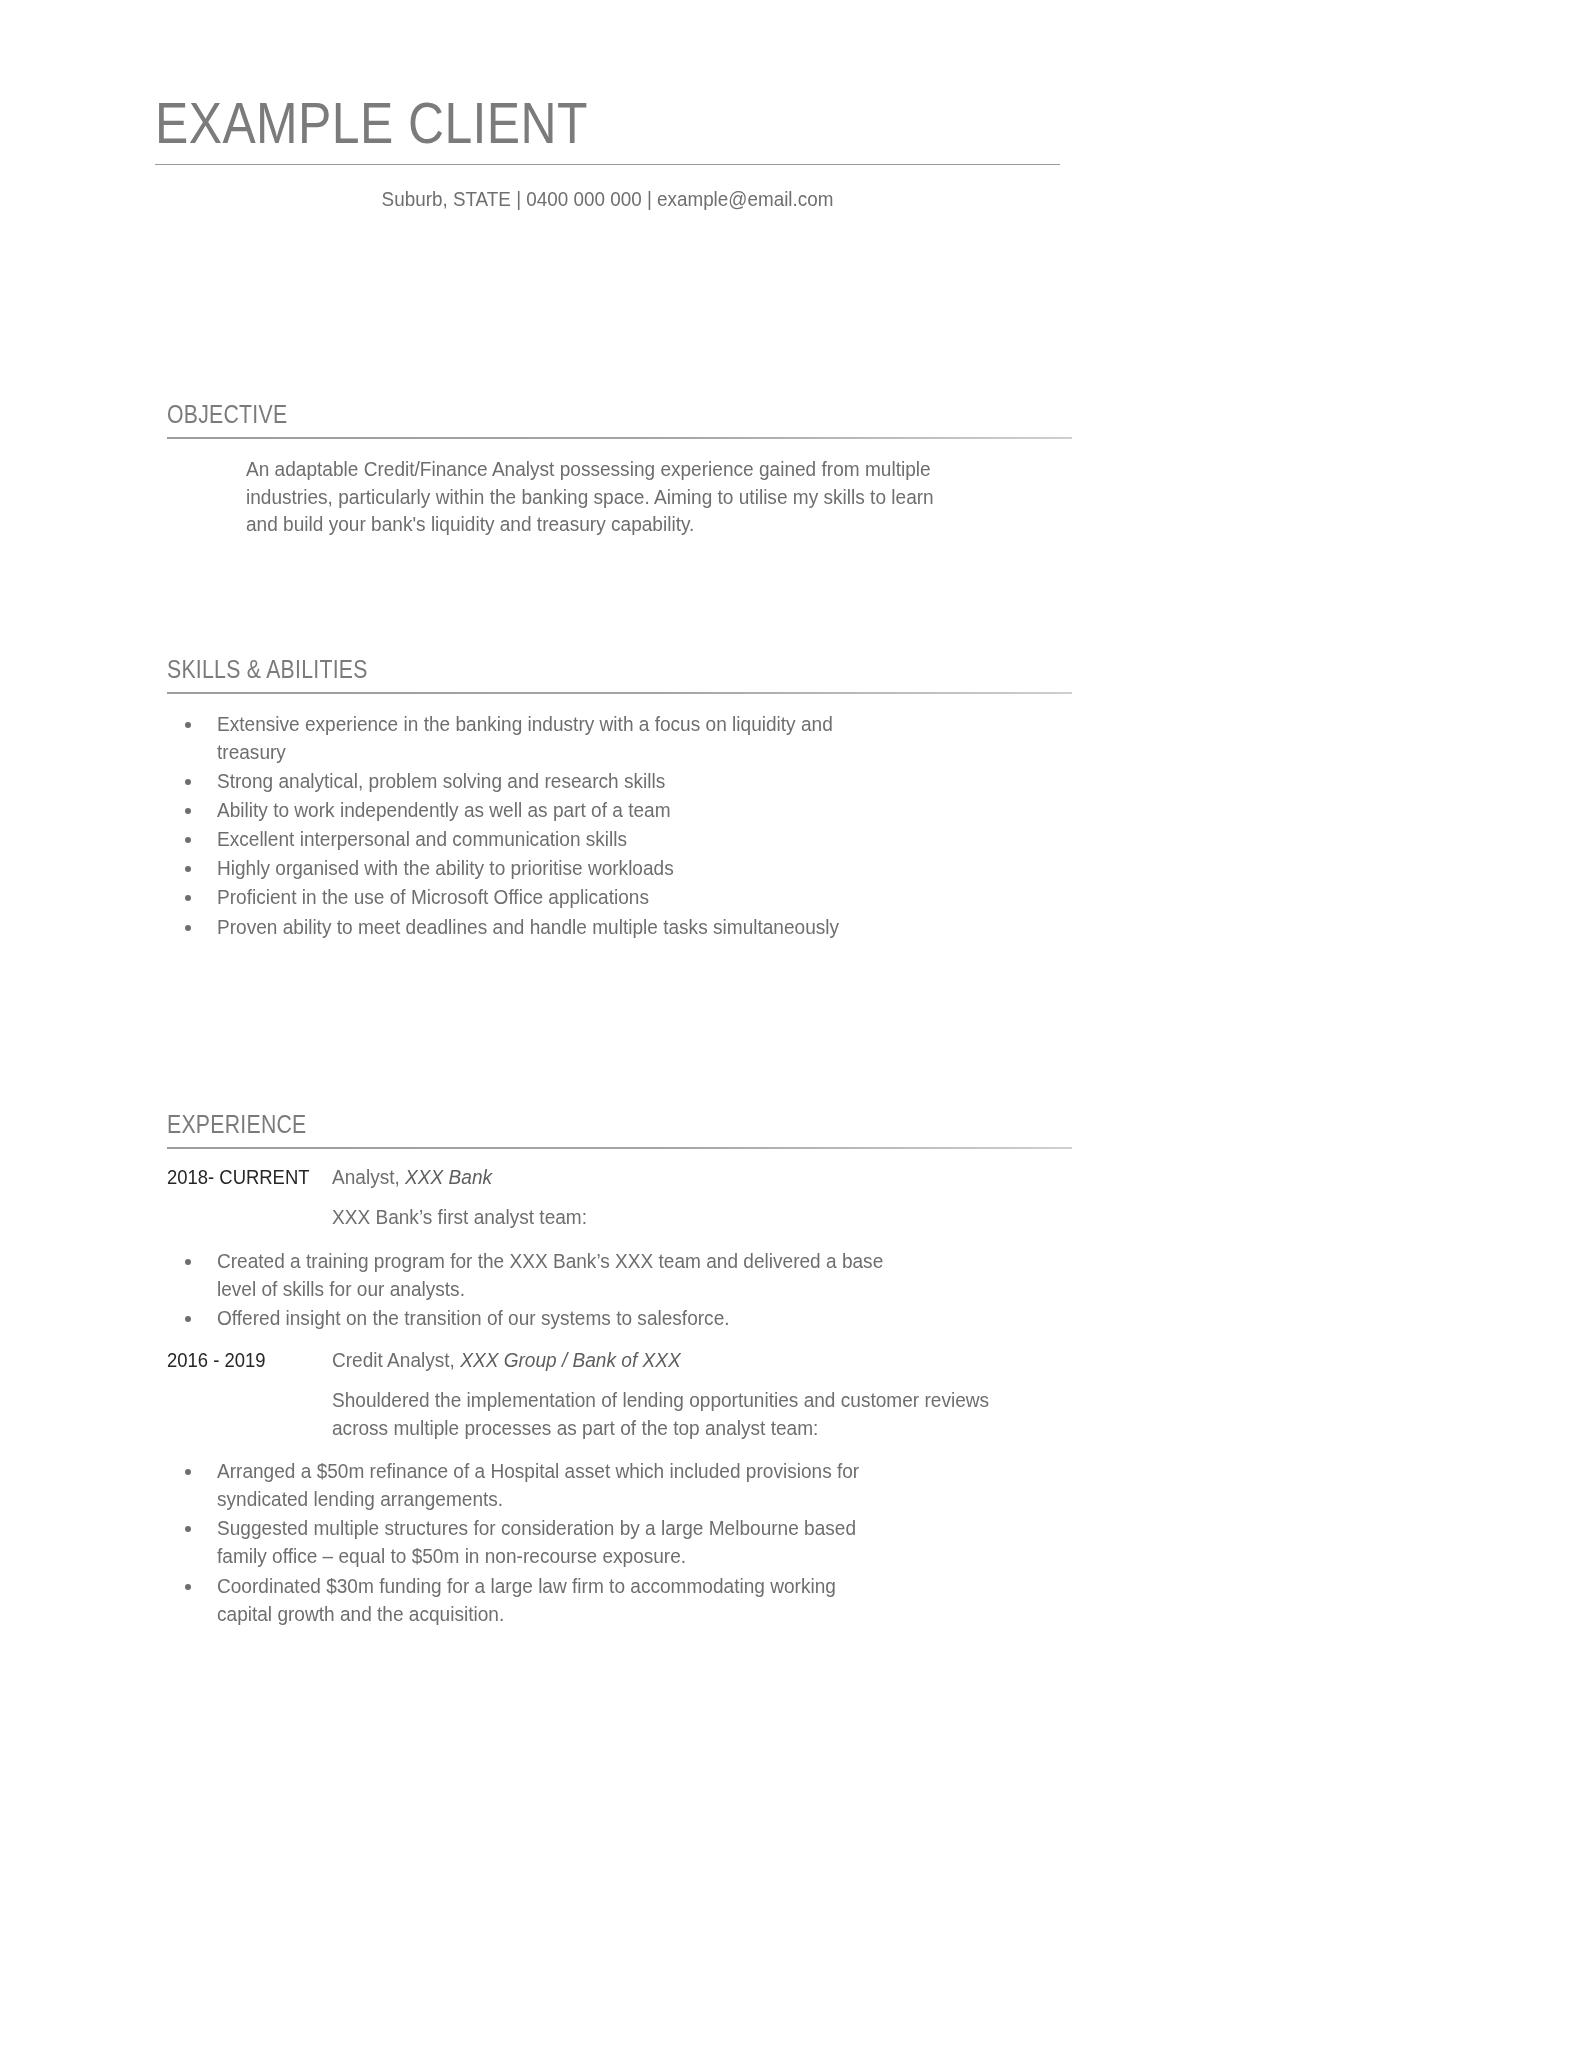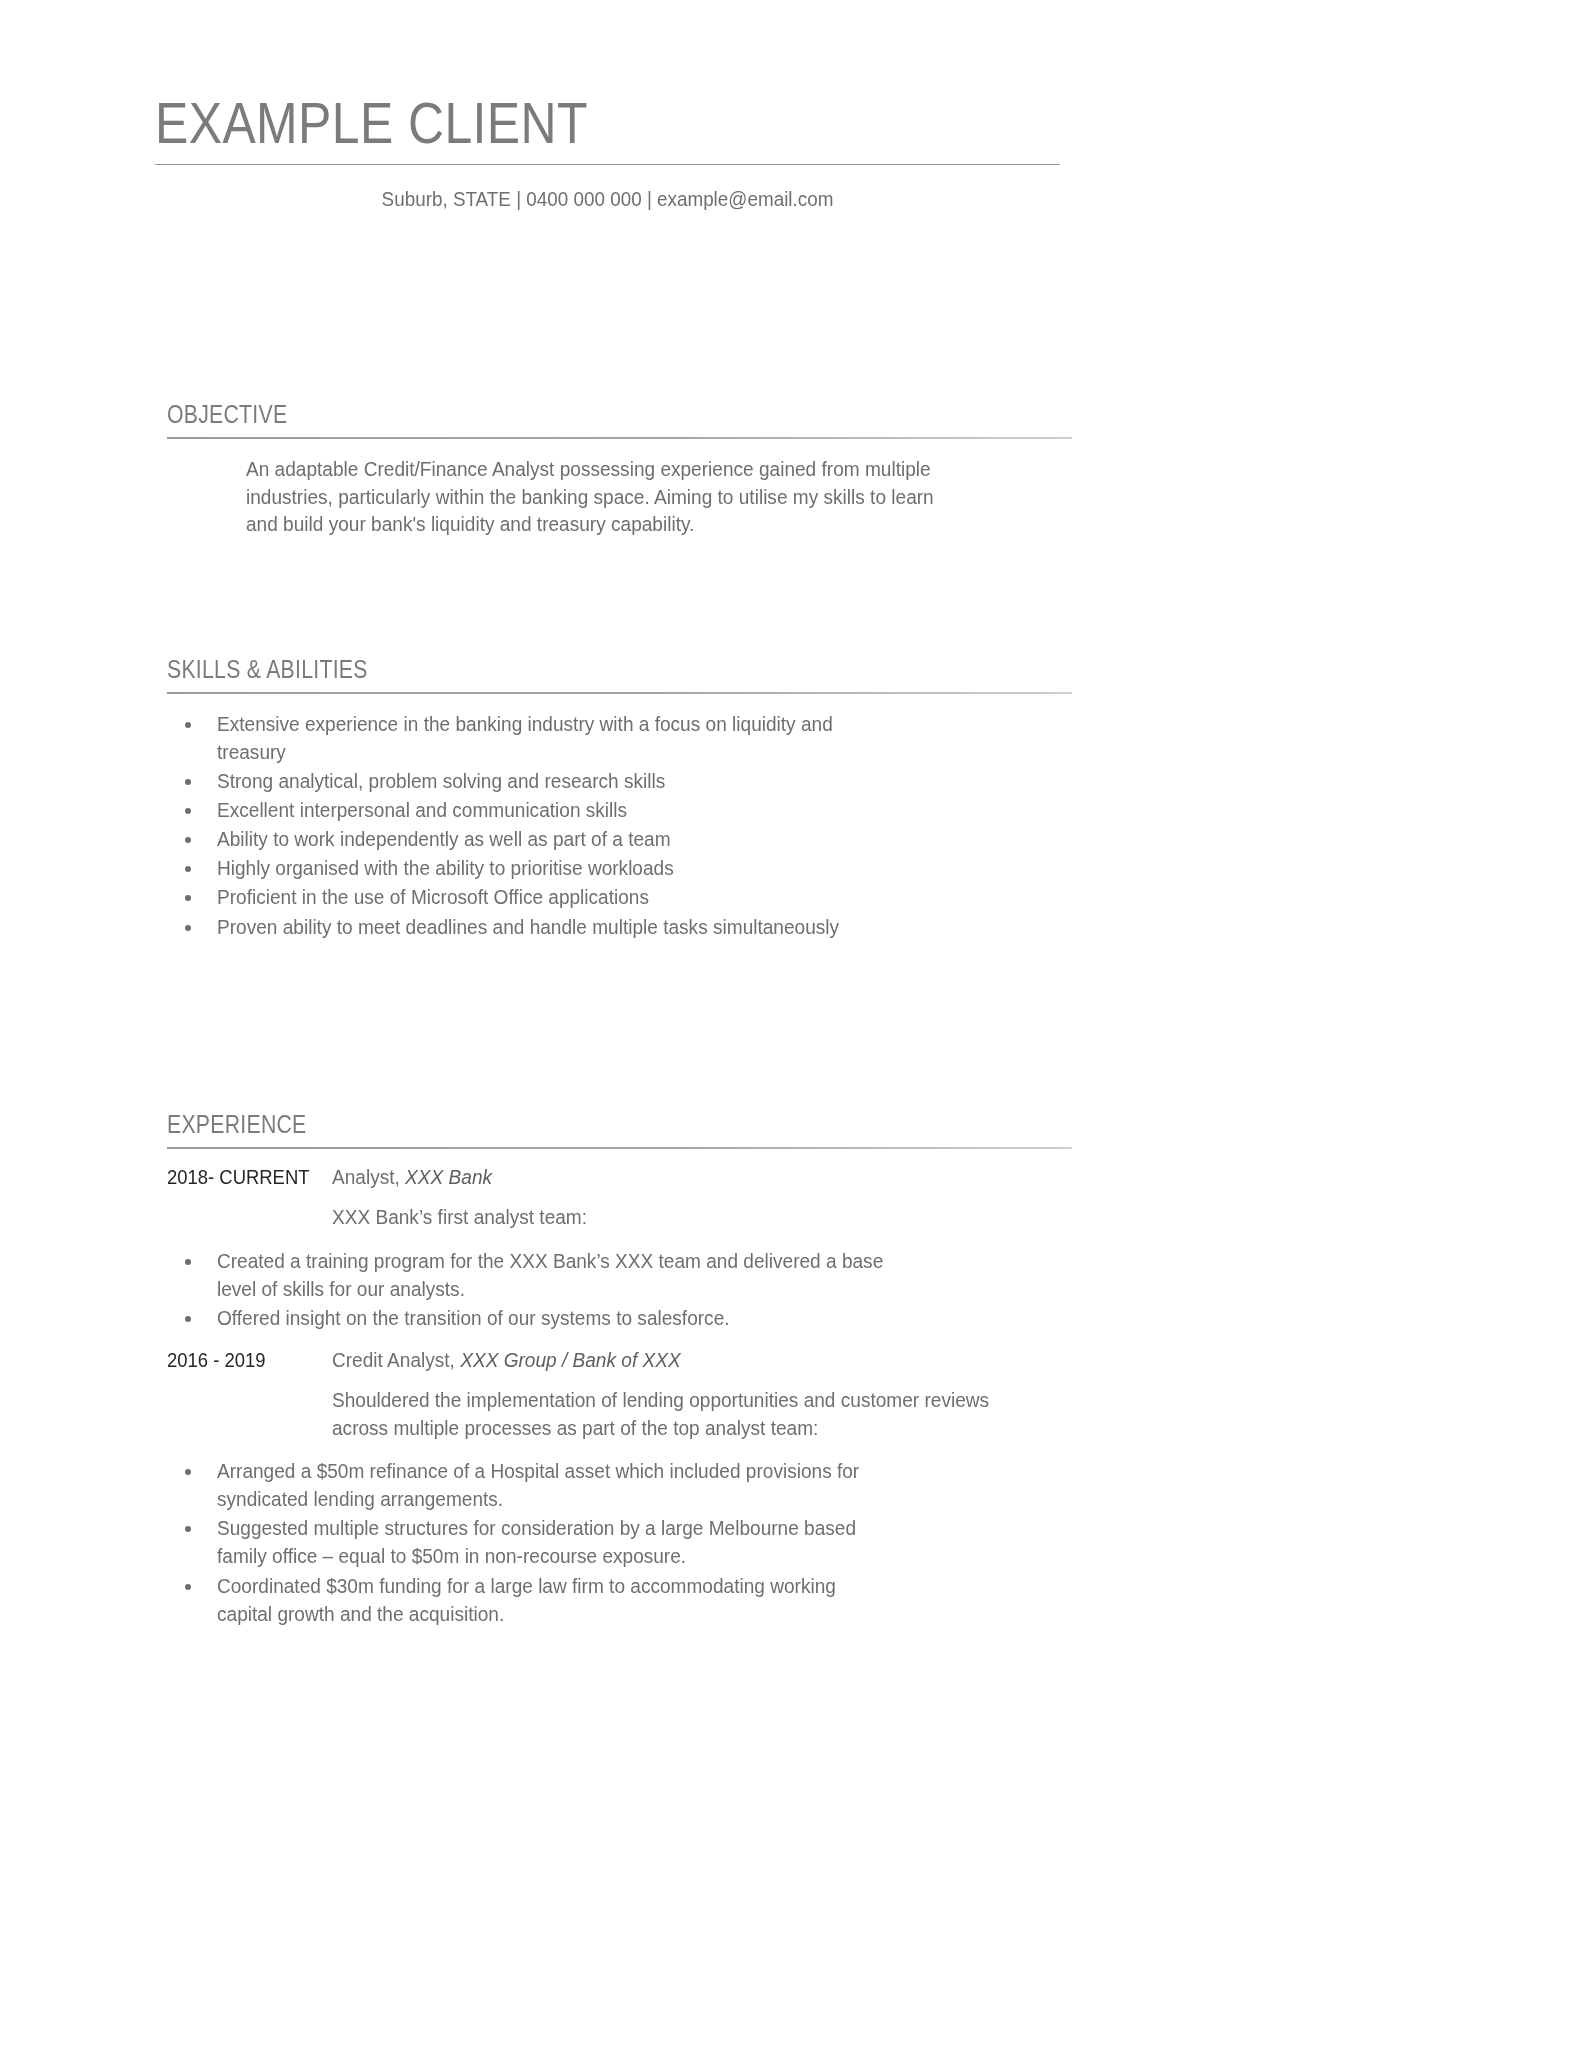--- a/index.html
+++ b/index.html
@@ -205,24 +205,24 @@
     <div class="section-heading">SKILLS &amp; ABILITIES</div>
     <div class="section-rule"></div>
     <ul class="bullets skills-list">
       <li>
           <span class="li-text">Extensive experience in the banking industry with a focus on liquidity and treasury</span>
         </li>
       <li>
           <span class="li-text">Strong analytical, problem solving and research skills</span>
         </li>
       <li>
+          <span class="li-text">Ability to work independently as well as part of a team</span>
+        </li>
+      <li>
           <span class="li-text">Excellent interpersonal and communication skills</span>
-        </li>
-      <li>
-          <span class="li-text">Ability to work independently as well as part of a team</span>
         </li>
       <li>
           <span class="li-text">Highly organised with the ability to prioritise workloads</span>
         </li>
       <li>
           <span class="li-text">Proficient in the use of Microsoft Office applications</span>
         </li>
       <li>
           <span class="li-text">Proven ability to meet deadlines and handle multiple tasks simultaneously</span>
         </li>

